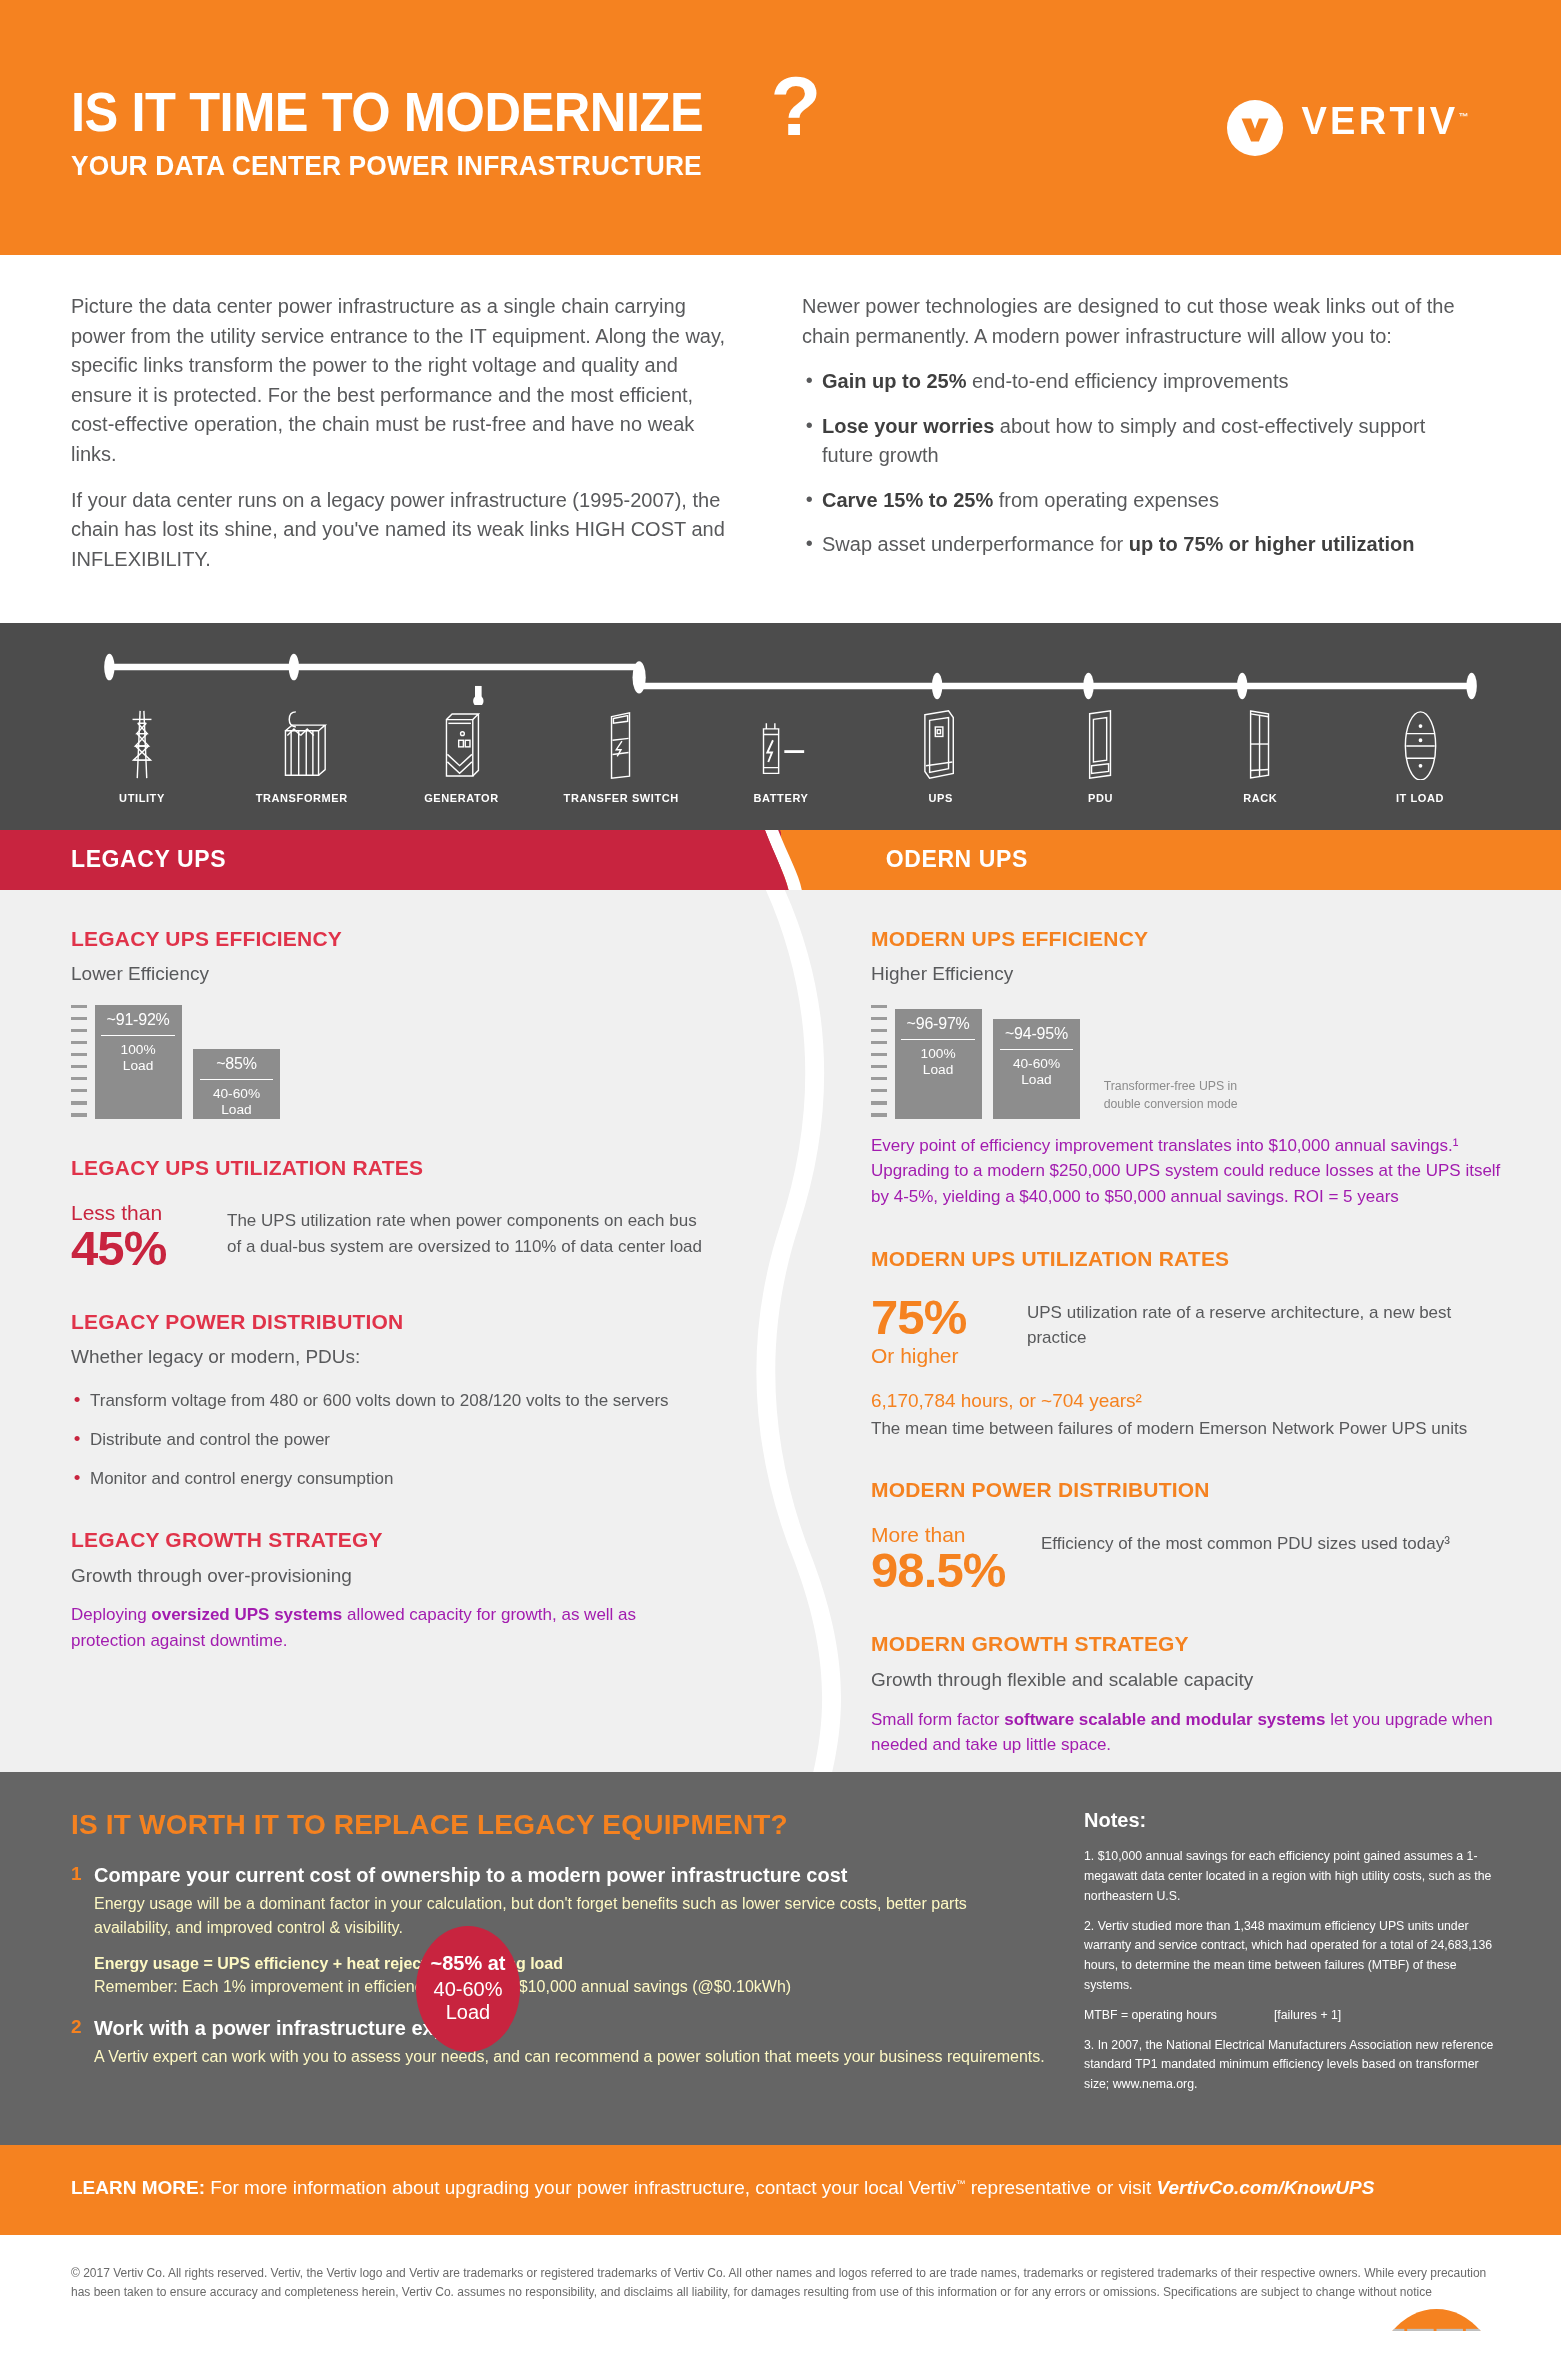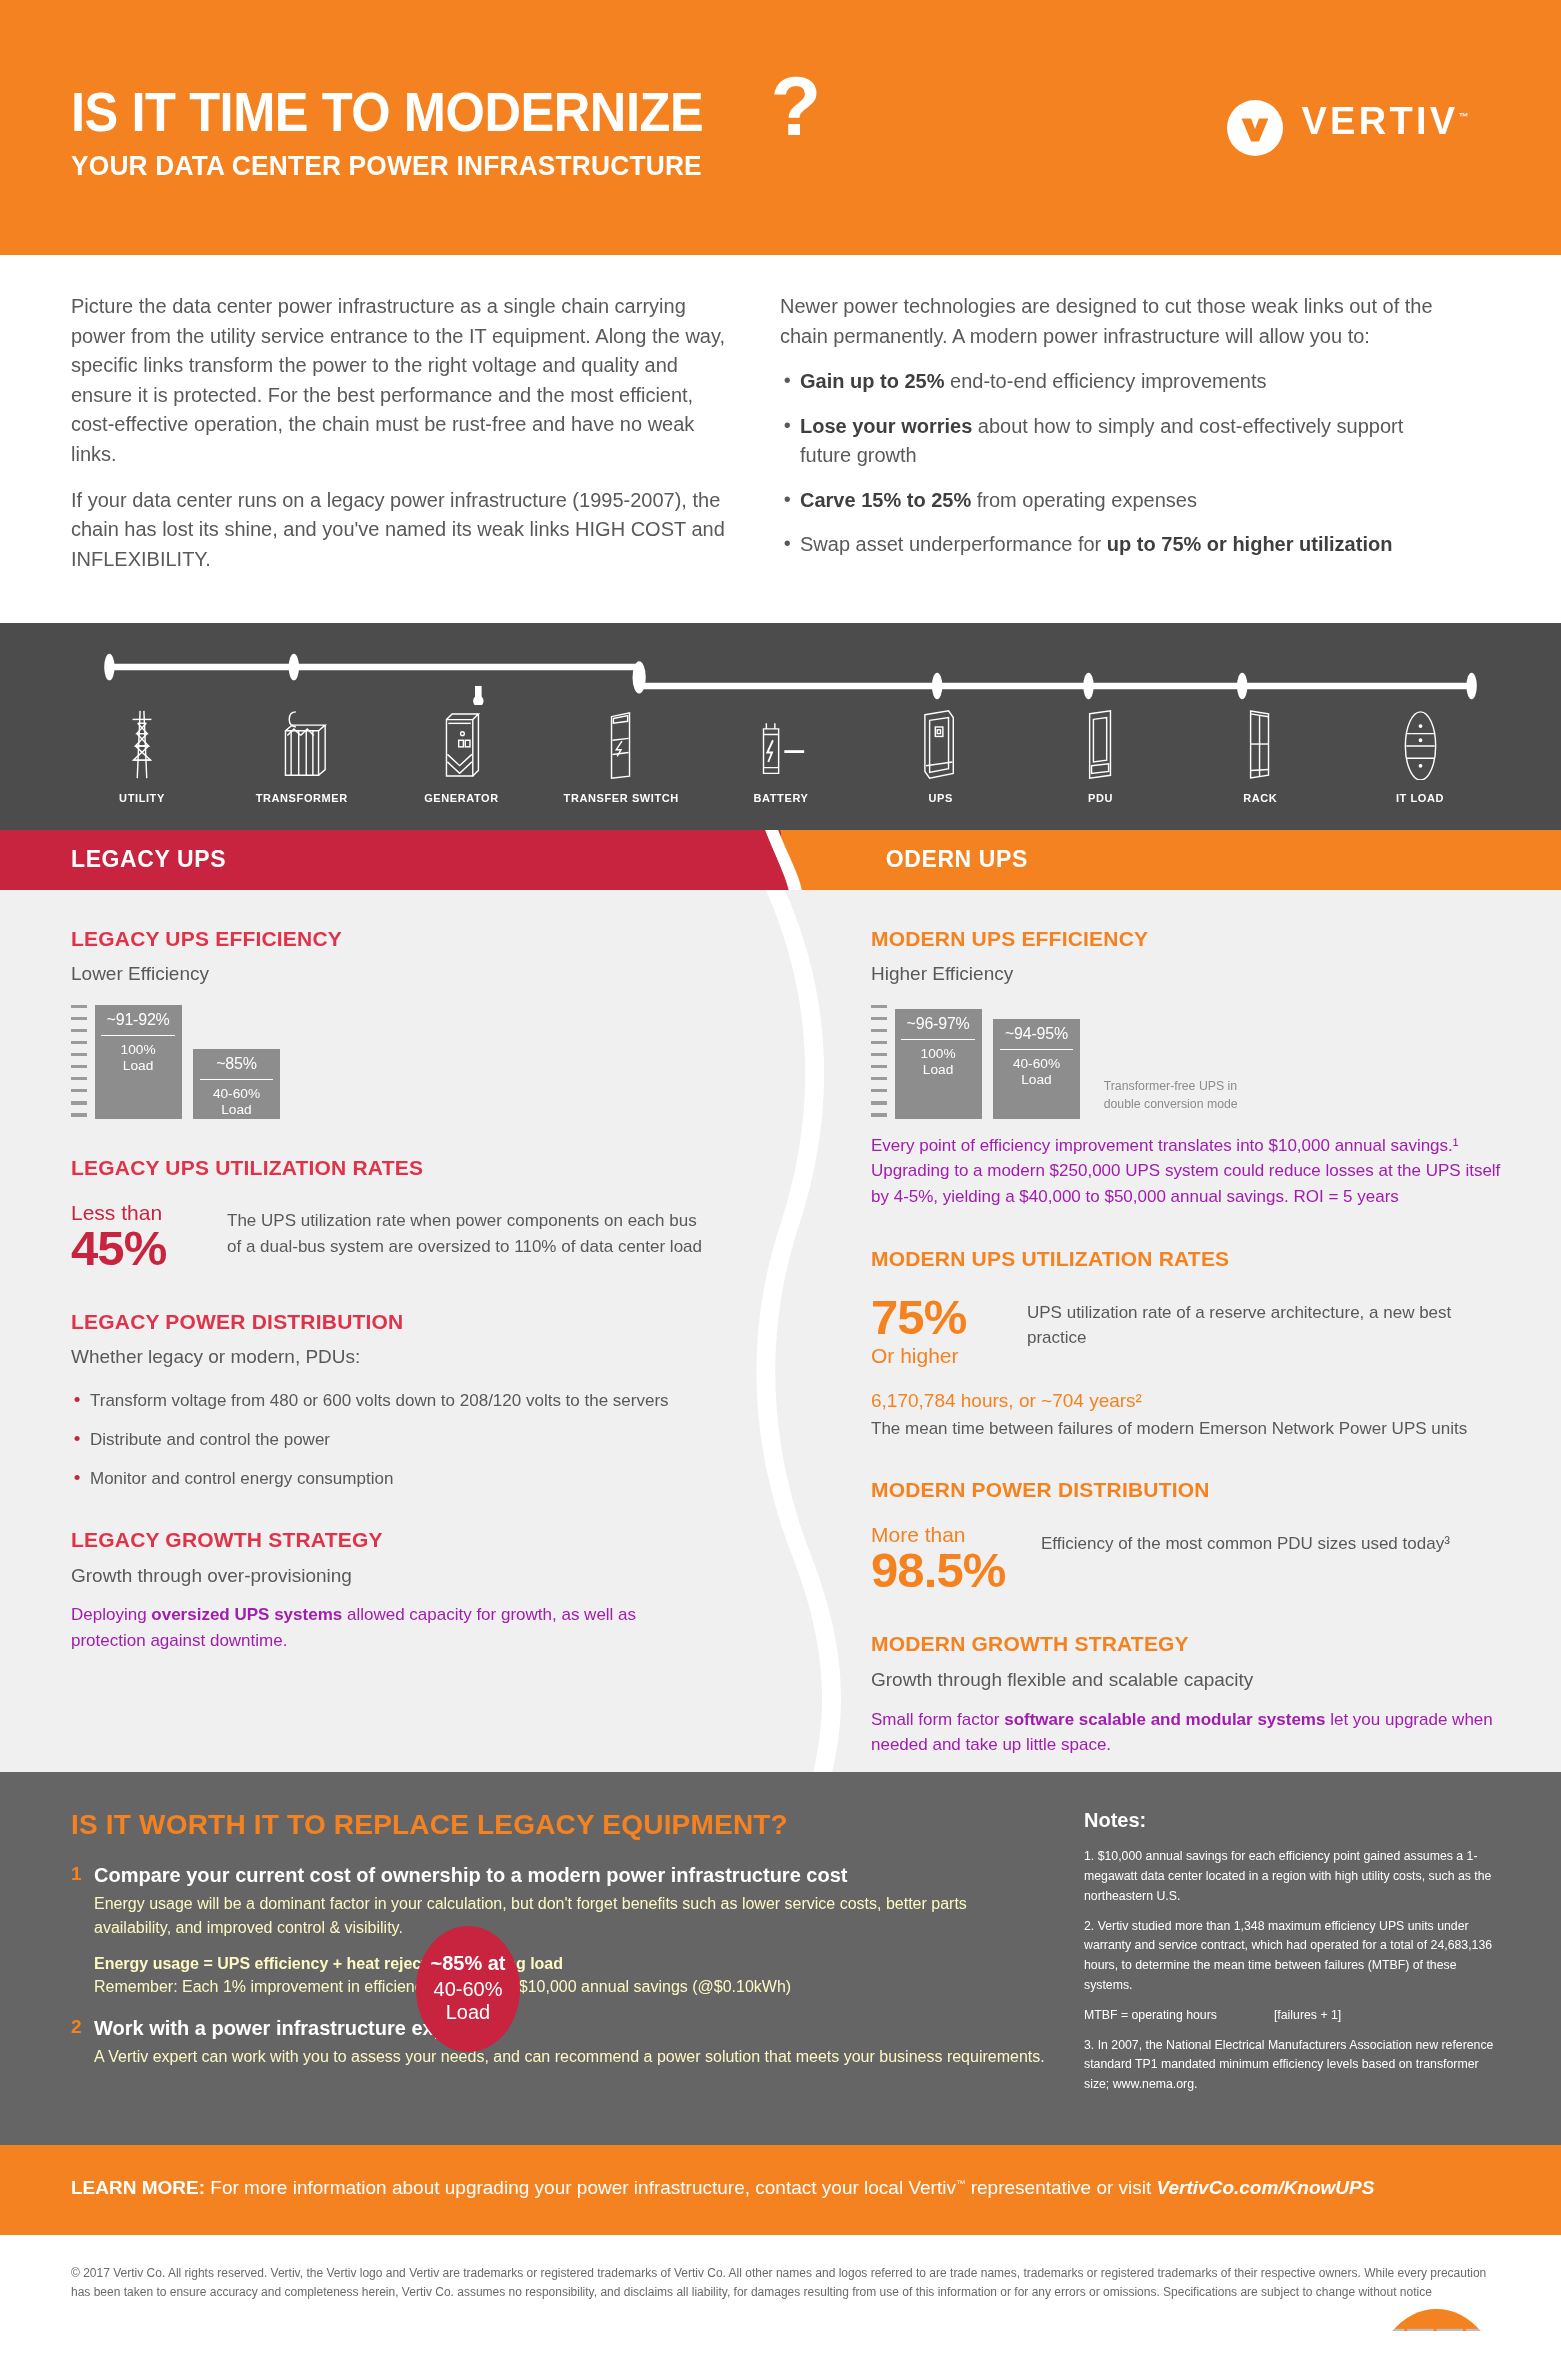--- a/index.html
+++ b/index.html
@@ -57,21 +57,21 @@
   .brand-mark { width:56px; height:56px; }
   .brand-name {
     color:#fff; font-size:38px; font-weight:bold; letter-spacing:3.3px;
     position:relative;
   }
   .brand-tm { font-size:9.5px; vertical-align:super; letter-spacing:0; }
 
   
   .intro {
     display:flex;
-    gap:47px;
+    gap:69px;
     padding:37px 71px 33px 71px;
     background:#fff;
   }
   .intro-col { width:662px; }
   .intro p {
     font-size:20px;
     line-height:1.48;
     color:#58595b;
     margin-bottom:16px;
   }

